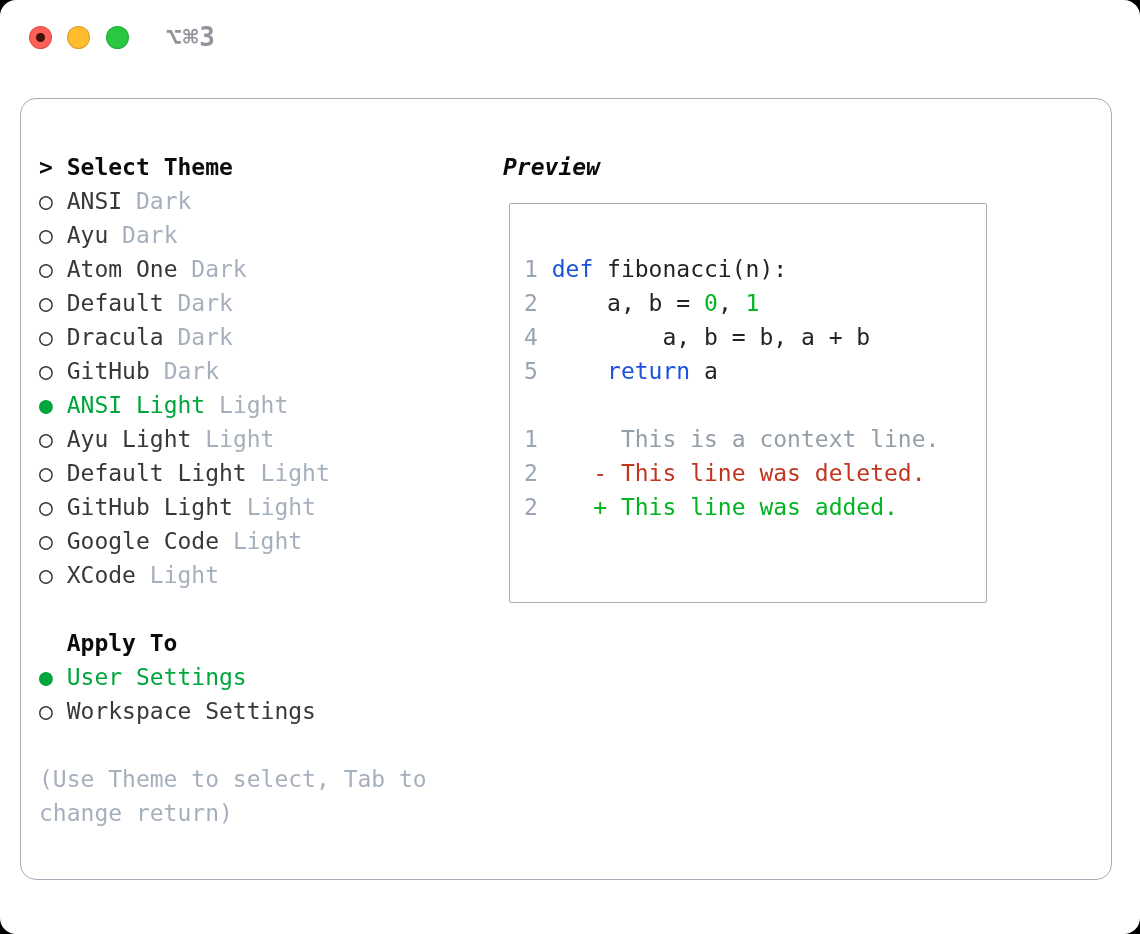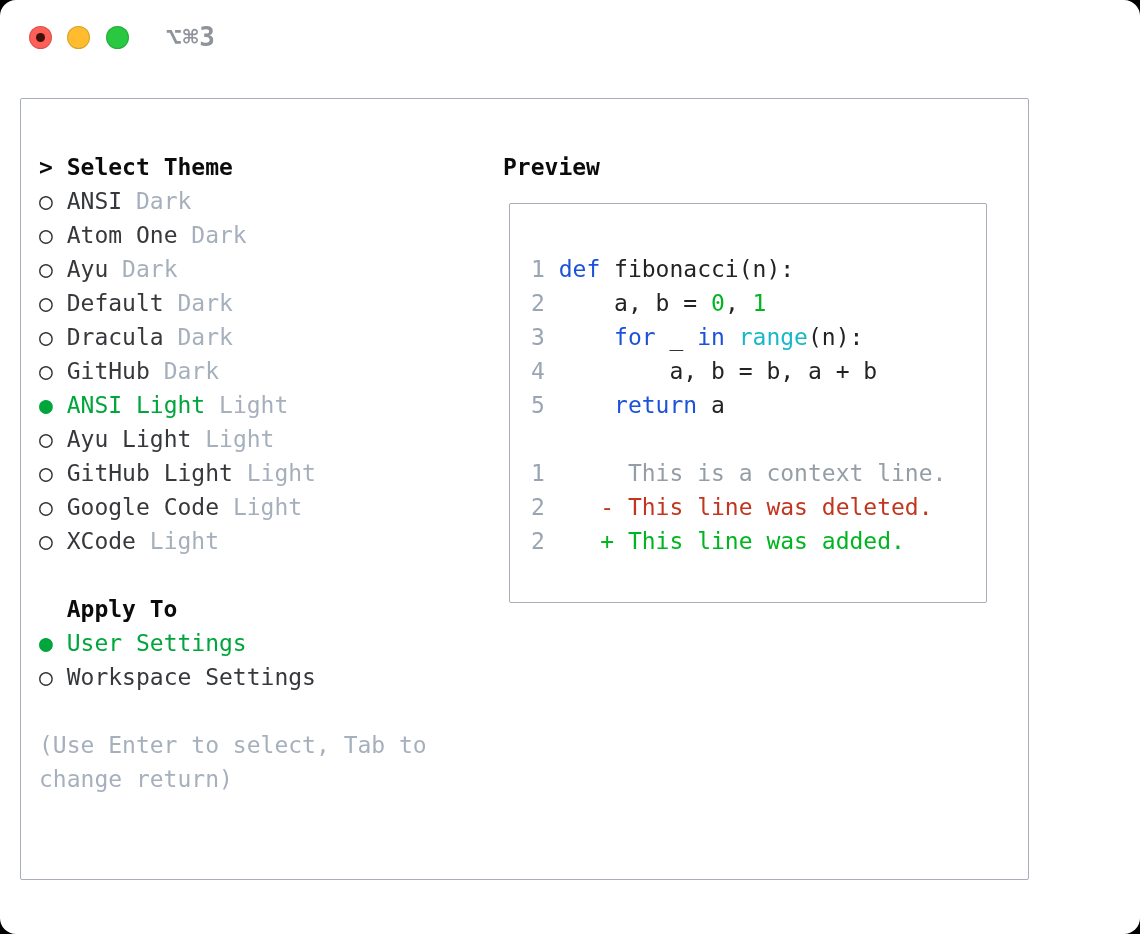--- a/index.html
+++ b/index.html
@@ -27,37 +27,37 @@
     border-radius: 50%; background: #40100a;
   }
   .shortcut {
     position: absolute; left: 166px; top: 22px;
     font-size: 26px; font-weight: 600; letter-spacing: 1px;
     color: var(--shortcut_gray);
   }
   
   .window {
     position: absolute; left: 20px; top: 98px;
-    width: 1009px; height: 782px;
+    width: 1092px; height: 782px;
     box-sizing: border-box;
     border: 1.5px solid var(--border);
-    border-radius: 2px;
+    border-radius: 16px;
     background: #ffffff;
   }
   .line { height: 34px; line-height: 34px; white-space: pre; font-size: 23px; }
   .left-col  { position: absolute; left: 18px; top: 51px; }
-  .preview-title-row { position: absolute; left: 482px; top: 51px; }
+  .preview-title-row { position: absolute; left: 482px; top: 51px; font-style: italic; }
   .preview-box {
     position: absolute; left: 488px; top: 104px;
     width: 478px; height: 400px;
     box-sizing: border-box;
     border: 1.5px solid var(--border);
     border-radius: 2px;
     background: #ffffff;
-    padding: 48px 0 0 21px;
+    padding: 48px 0 0 14px;
     overflow: hidden;
   }
   .gutter { display: inline-block; width: 2ch; color: var(--gutter); }
   
   .c-title   { color: var(--title); font-weight: bold; }
   .c-name    { color: var(--name); }
   .c-muted   { color: var(--muted); margin-top: 48px; }
   .c-green   { color: var(--ui_green); }
   .c-plain   { color: var(--plain); }
   .c-kw      { color: var(--kw); }
@@ -76,45 +76,45 @@
     <div class="traffic red"></div>
     <div class="traffic yellow"></div>
     <div class="traffic green"></div>
     <div class="shortcut">⌥⌘3</div>
   </div>
 
   <div class="window">
     <div class="left-col" id="left-col">
         <div class="line"><span class="c-title">&gt; </span><span class="c-title">Select Theme</span></div>
         <div class="line"><span class="c-name">○ </span><span class="c-name">ANSI </span><span class="c-muted">Dark</span></div>
+        <div class="line"><span class="c-name">○ </span><span class="c-name">Ayu </span><span class="c-muted">Dark</span></div>
         <div class="line"><span class="c-name">○ </span><span class="c-name">Atom One </span><span class="c-muted">Dark</span></div>
-        <div class="line"><span class="c-name">○ </span><span class="c-name">Ayu </span><span class="c-muted">Dark</span></div>
         <div class="line"><span class="c-name">○ </span><span class="c-name">Default </span><span class="c-muted">Dark</span></div>
         <div class="line"><span class="c-name">○ </span><span class="c-name">Dracula </span><span class="c-muted">Dark</span></div>
         <div class="line"><span class="c-name">○ </span><span class="c-name">GitHub </span><span class="c-muted">Dark</span></div>
         <div class="line"><span class="c-green">● </span><span class="c-green">ANSI Light </span><span class="c-muted">Light</span></div>
         <div class="line"><span class="c-name">○ </span><span class="c-name">Ayu Light </span><span class="c-muted">Light</span></div>
+        <div class="line"><span class="c-name">○ </span><span class="c-name">Default Light </span><span class="c-muted">Light</span></div>
         <div class="line"><span class="c-name">○ </span><span class="c-name">GitHub Light </span><span class="c-muted">Light</span></div>
         <div class="line"><span class="c-name">○ </span><span class="c-name">Google Code </span><span class="c-muted">Light</span></div>
         <div class="line"><span class="c-name">○ </span><span class="c-name">XCode </span><span class="c-muted">Light</span></div>
         <div class="line"></div>
         <div class="line"><span class="c-title">  Apply To</span></div>
         <div class="line"><span class="c-green">● </span><span class="c-green">User Settings</span></div>
         <div class="line"><span class="c-name">○ </span><span class="c-name">Workspace Settings</span></div>
         <div class="line"></div>
-        <div class="line"><span class="c-muted">(Use Enter to select, Tab to</span></div>
+        <div class="line"><span class="c-muted">(Use Theme to select, Tab to</span></div>
         <div class="line"><span class="c-muted">change return)</span></div>
       </div>
     <div class="preview-title-row">
       <span class="line c-title">Preview</span>
     </div>
     <div class="preview-box" id="preview-box">
         <div class="line"><span class="gutter">1</span><span class="c-kw">def</span><span class="c-plain"> fibonacci(n):</span></div>
         <div class="line"><span class="gutter">2</span><span class="c-plain">    a, b = </span><span class="c-num">0</span><span class="c-plain">, </span><span class="c-num">1</span></div>
-        <div class="line"><span class="gutter">3</span><span class="c-plain">    </span><span class="c-kw">for</span><span class="c-plain"> _ </span><span class="c-kw">in</span><span class="c-plain"> </span><span class="c-builtin">range</span><span class="c-plain">(n):</span></div>
         <div class="line"><span class="gutter">4</span><span class="c-plain">        a, b = b, a + b</span></div>
         <div class="line"><span class="gutter">5</span><span class="c-plain">    </span><span class="c-kw">return</span><span class="c-plain"> a</span></div>
         <div class="line"></div>
         <div class="line"><span class="gutter">1</span><span class="c-context">     This is a context line.</span></div>
         <div class="line"><span class="gutter">2</span><span class="c-del">   - This line was deleted.</span></div>
         <div class="line"><span class="gutter">2</span><span class="c-add">   + This line was added.</span></div>
       </div>
   </div>
 
 </div>

